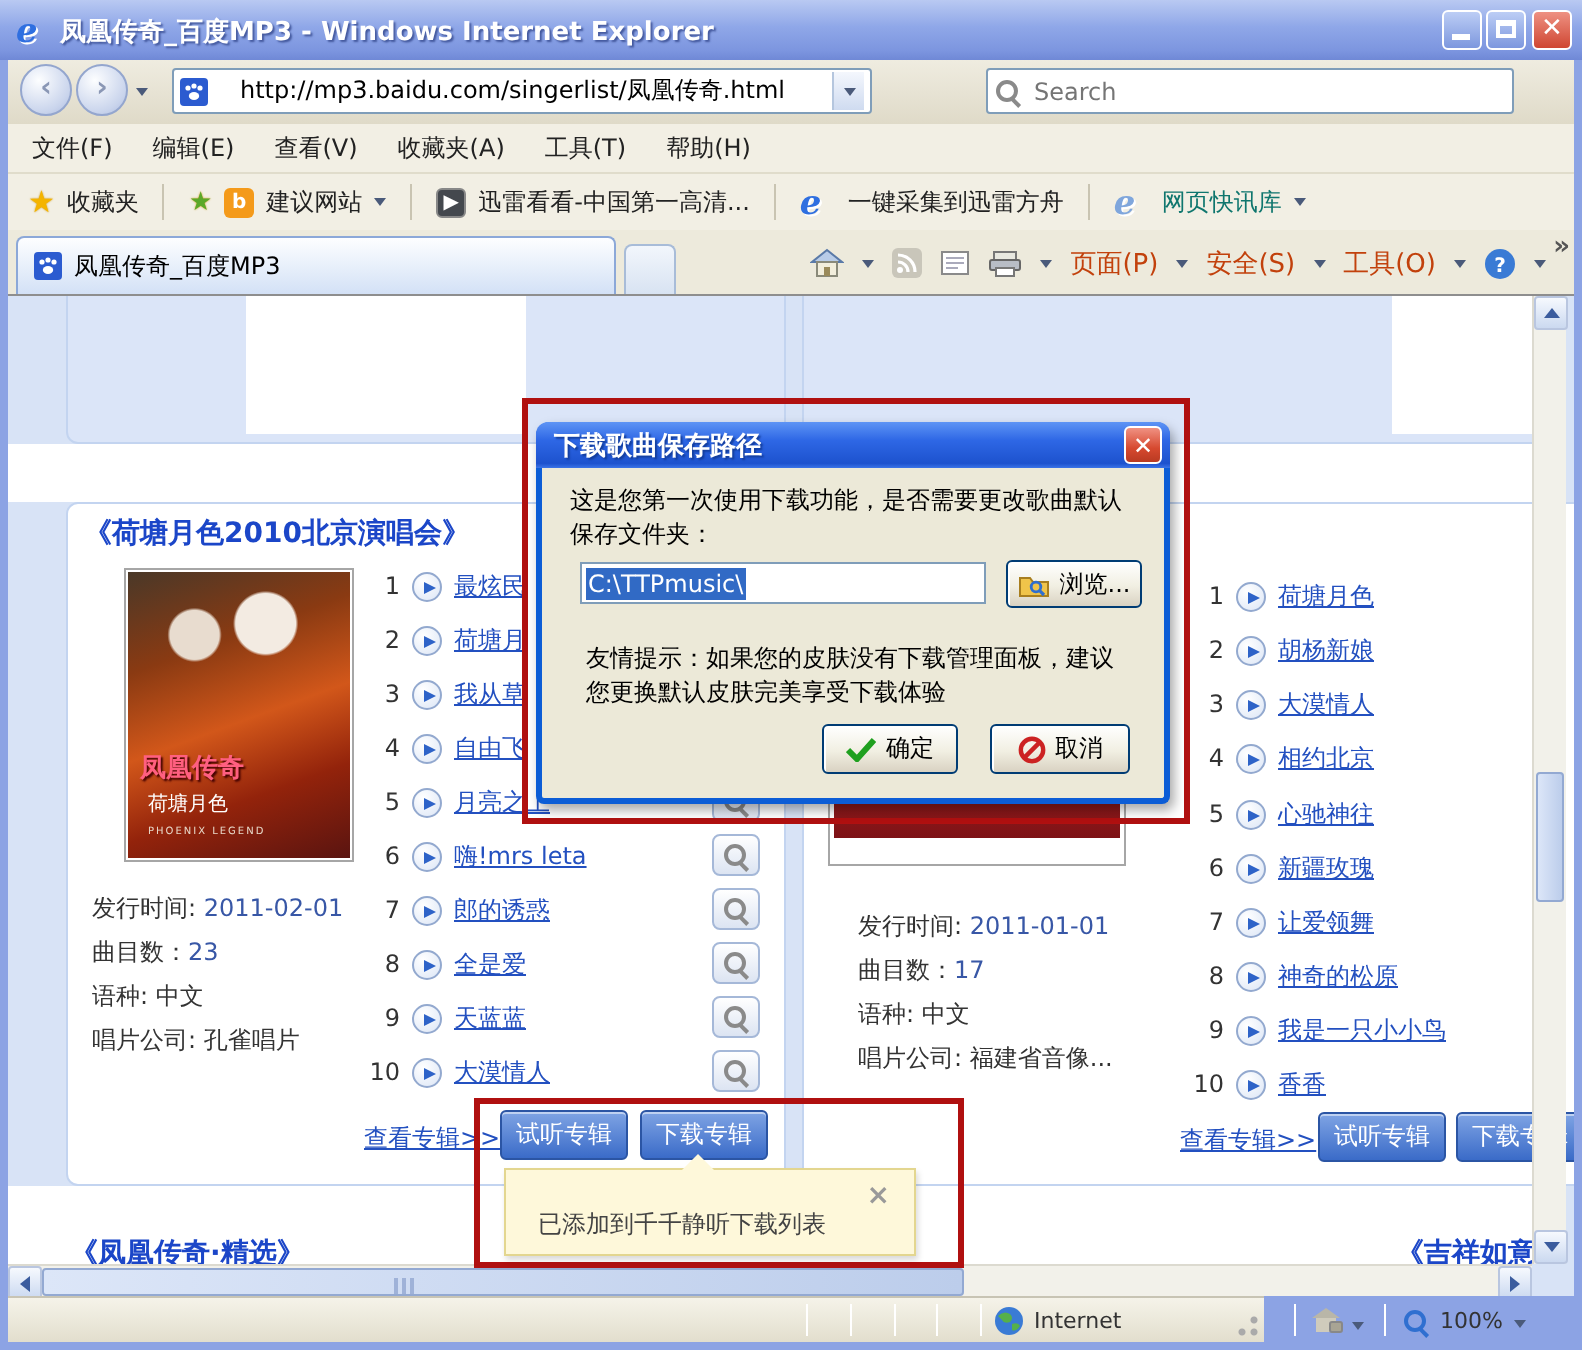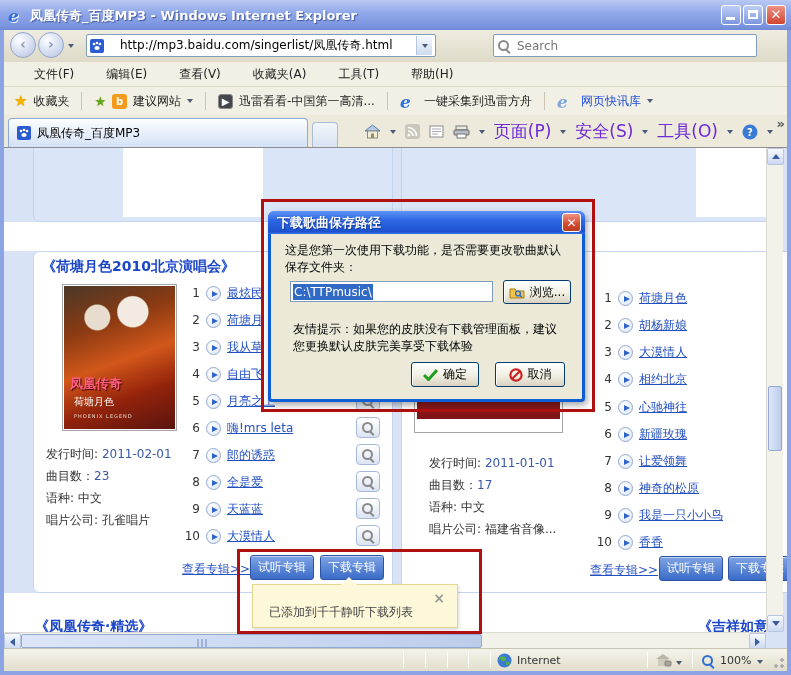--- a/index.html
+++ b/index.html
@@ -37,40 +37,40 @@
   .refresh-g{color:#2E8B2E;font-size:15px;font-weight:bold;}
   .stop-r{color:#C23428;font-size:16px;font-weight:bold;}
   .mag{position:relative;width:14px;height:14px;display:inline-block;flex:0 0 auto;}
   .mag::before{content:"";position:absolute;left:1px;top:1px;width:7px;height:7px;border:2px solid #8A8A8A;border-radius:50%;}
   .mag::after{content:"";position:absolute;left:10px;top:10px;width:5px;height:2px;background:#8A8A8A;transform:rotate(45deg);transform-origin:0 0;}
   .mag.blue::before{border-color:#2F6FD0;}
   .mag.blue::after{background:#2F6FD0;}
 
   
   .menu-row{left:4px;top:62px;width:783px;height:25px;background:#F2EFE4;border-bottom:1px solid #E0DCCB;
-    display:flex;align-items:center;gap:32px;padding-left:30px;}
+    display:flex;align-items:center;gap:20px;padding-left:12px;}
   .menu-item{font-size:12px;color:#222;}
   .fav-row{left:4px;top:87px;width:783px;height:28px;background:#F2EFE4;display:flex;align-items:center;padding-left:10px;gap:6px;}
   .star{color:#F4B400;font-size:15px;text-shadow:0 0 1px #C98F00;}
   .star.green{color:#5BA829;font-size:13px;}
   .vsep{width:1px;height:18px;background:#C9C4B2;margin:0 6px;}
   .sq-icon{width:15px;height:15px;border-radius:3px;display:inline-flex;align-items:center;justify-content:center;
     color:#fff;font-size:10px;font-weight:bold;flex:0 0 auto;}
   .fav-label{font-size:12px;color:#222;white-space:nowrap;}
-  .fav-label.dim{color:#1d4ed8;}
+  .fav-label.dim{color:#0f766e;}
 
   
   .tab-row{left:4px;top:115px;width:783px;height:32px;background:#EDEADC;}
   .tab{left:4px;top:3px;width:300px;height:29px;border:1px solid #8CA8D8;border-bottom:none;border-radius:4px 4px 0 0;
     background:linear-gradient(180deg,#FDFEFF,#D3E1F6);display:flex;align-items:center;gap:6px;padding:0 8px;}
   .tab-label{font-size:12px;color:#000;}
   .tab-stub{left:308px;top:7px;width:26px;height:25px;border:1px solid #A8BCD8;border-bottom:none;border-radius:4px 4px 0 0;
     background:linear-gradient(180deg,#F2F6FC,#D8E3F2);}
   .cmd-icons{right:14px;top:3px;height:27px;display:flex;align-items:center;gap:9px;}
-  .cmd-label{font-size:17px;color:#6d28d9;white-space:nowrap;}
+  .cmd-label{font-size:13px;color:#c2410c;white-space:nowrap;}
   .chev-big{color:#555;font-size:13px;font-weight:bold;}
 
   
   .content{left:4px;top:147px;width:783px;height:501px;background:#D8E3F6;border-top:1px solid #8E8E8E;overflow:hidden;}
   .white-strip{background:#fff;}
   .toprow-box{background:#DBE5F8;border:1px solid #C3D4F0;border-radius:6px;}
   .cutout{background:#fff;}
   .panel{background:#fff;border:1px solid #C3D4F0;border-radius:6px;}
   .album-title{font-size:14px;font-weight:bold;color:#1B46C8;white-space:nowrap;}
   .cover-frame{border:1px solid #A6A6A6;background:#fff;}
@@ -136,21 +136,21 @@
     box-shadow:inset 1px 1px 0 #fff;}
 
   
   .toast{background:#FEF8DA;border:1px solid #E3D68F;box-shadow:1px 2px 3px rgba(0,0,0,.15);}
   .toast-arrow{position:absolute;top:-8px;width:0;height:0;border-left:8px solid transparent;border-right:8px solid transparent;
     border-bottom:8px solid #FEF8DA;}
   .toast-text{position:absolute;left:16px;top:19px;font-size:12px;color:#444;white-space:nowrap;}
   .toast-close{position:absolute;right:12px;top:5px;color:#999;font-size:14px;font-weight:bold;}
 
   
-  .statusbar{left:4px;top:648px;width:783px;height:23px;background:linear-gradient(180deg,#F5F3E9,#E2DECD);
+  .statusbar{left:4px;top:648px;width:628px;height:23px;background:linear-gradient(180deg,#F5F3E9,#E2DECD);
     border-top:1px solid #C8C4B4;}
   .st-sep{position:absolute;top:3px;width:1px;height:16px;background:#C9C5B5;border-right:1px solid #fff;}
   .st-text{position:absolute;top:5px;font-size:11px;color:#333;white-space:nowrap;}
   .grip{position:absolute;right:2px;bottom:2px;width:12px;height:12px;
     background:radial-gradient(circle at 9px 3px,#AAA 0 1.5px,transparent 2px),
                radial-gradient(circle at 9px 9px,#AAA 0 1.5px,transparent 2px),
                radial-gradient(circle at 3px 9px,#AAA 0 1.5px,transparent 2px);}
   svg{display:block;}
 </style>
 </head>

